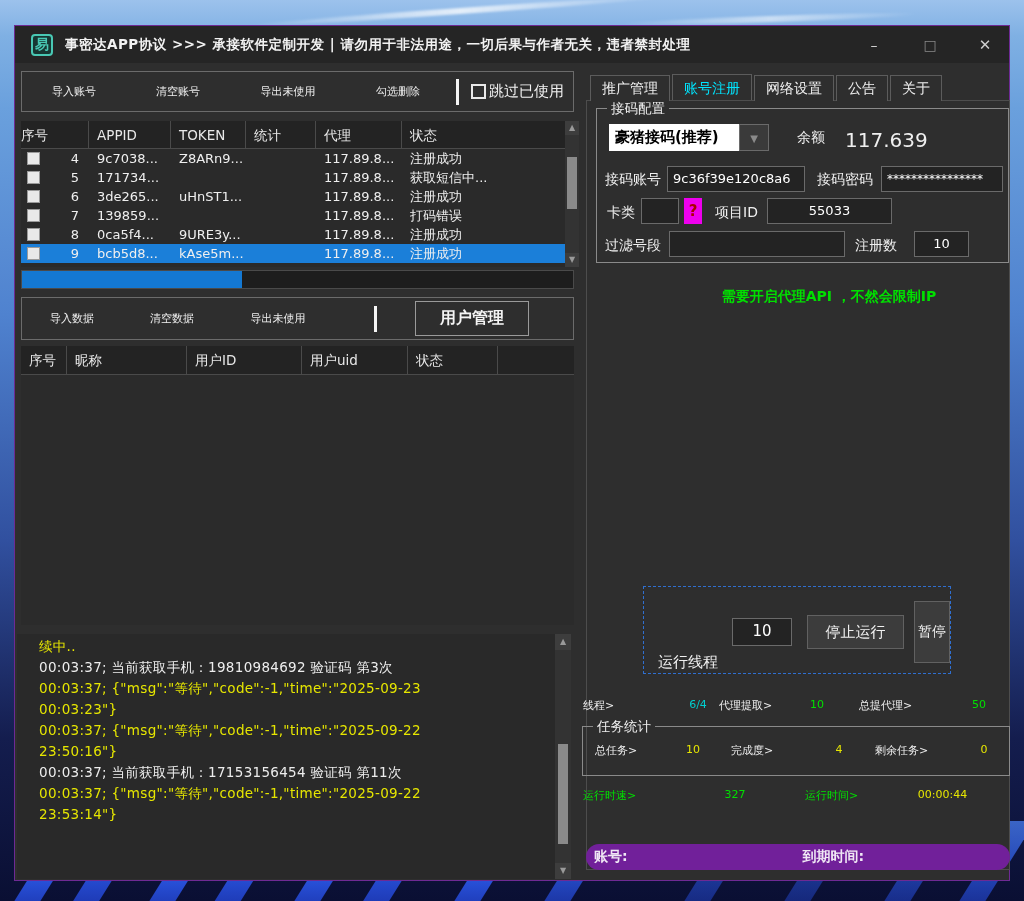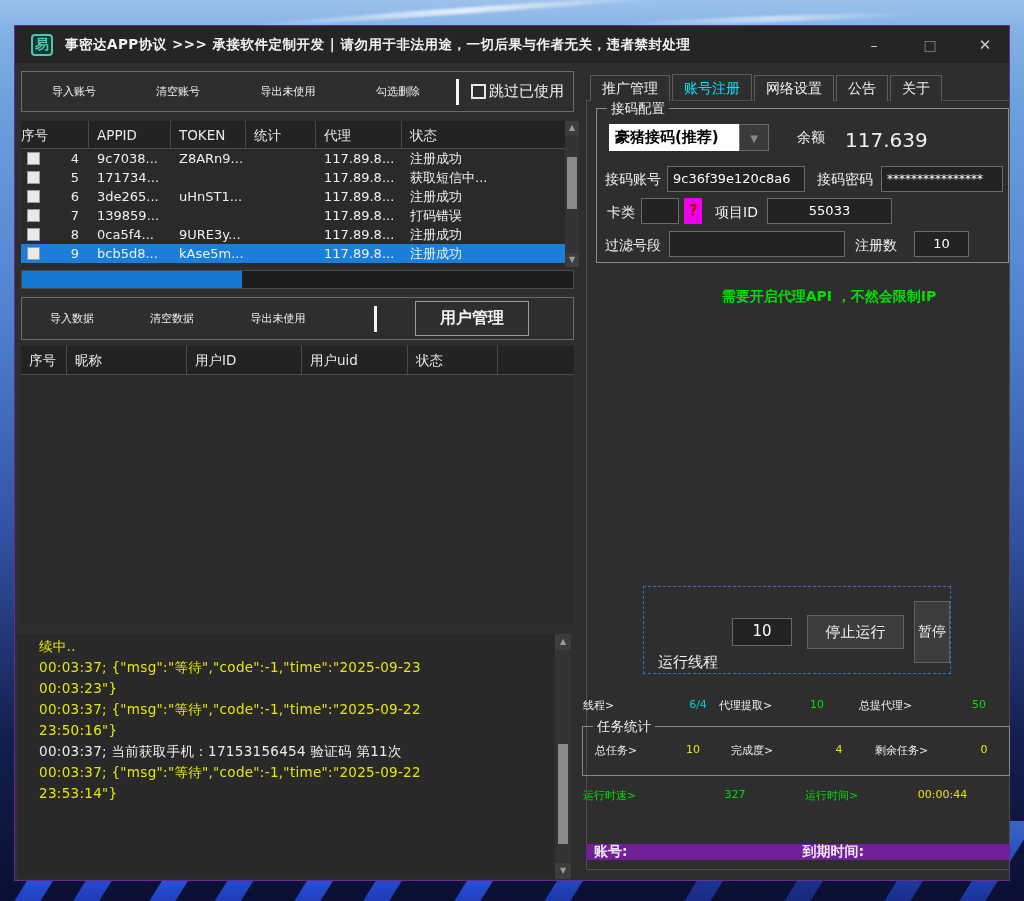--- a/index.html
+++ b/index.html
@@ -104,21 +104,21 @@
   .run-box { position:absolute; left:628px; top:560px; width:308px; height:88px; border:1px dashed #2f6fd0; }
   .run-label { position:absolute; left:14px; top:34px; color:#efefef; font-size:15px;margin-top:32px; }
   .run-input { left:88px; top:31px; width:60px; height:28px; font-size:15px; }
   .stop-btn { position:absolute; left:163px; top:28px; width:97px; height:34px; }
   .pause-btn { position:absolute; left:270px; top:14px; width:36px; height:62px; font-size:14px; }
 
   .stat { position:absolute; font-size:11px; font-weight:normal; white-space:nowrap; }
   .lbl-w { color:#efefef; } .val-cyan { color:#00cfcf; } .val-green { color:#00e000; } .val-yellow { color:#e6e600; } .lbl-green { color:#00e000; }
   .vbox { text-align:center; }
 
-  .footer-bar { position:absolute; left:571px; top:818px; width:424px; height:16px; background:#71209a; display:flex; align-items:center; }
+  .footer-bar { position:absolute; left:571px; top:818px; width:424px; height:26px; background:#71209a; display:flex; align-items:center;border-radius:13px; }
   .footer-bar span { color:#f0e8f5; font-size:14px; font-weight:bold; }
   .f-acc { margin-left:8px; }
   .f-exp { margin-left:175px; }
 </style>
 </head>
 <body>
 
 <div class="wallpaper">
   <div class="wall-streak s1"></div>
   <div class="wall-streak s2"></div>
@@ -259,20 +259,21 @@
       <div class="hcell u1">昵称</div>
       <div class="hcell u2">用户ID</div>
       <div class="hcell u3">用户uid</div>
       <div class="hcell u4">状态</div>
     </div>
   <div class="table2-body"></div>
 
   <div class="logbox">
     <div class="log-content">
         <div class="logline yellow">续中..</div>
+        <div class="logline white">00:03:37; 当前获取手机：19810984692  验证码 第3次</div>
         <div class="logline yellow">00:03:37; {"msg":"等待","code":-1,"time":"2025-09-23</div>
         <div class="logline yellow">00:03:23"}</div>
         <div class="logline yellow">00:03:37; {"msg":"等待","code":-1,"time":"2025-09-22</div>
         <div class="logline yellow">23:50:16"}</div>
         <div class="logline white">00:03:37; 当前获取手机：17153156454  验证码 第11次</div>
         <div class="logline yellow">00:03:37; {"msg":"等待","code":-1,"time":"2025-09-22</div>
         <div class="logline yellow">23:53:14"}</div>
       </div>
     <div class="vscroll">
       <div class="vs-arrow vs-up">▲</div>

